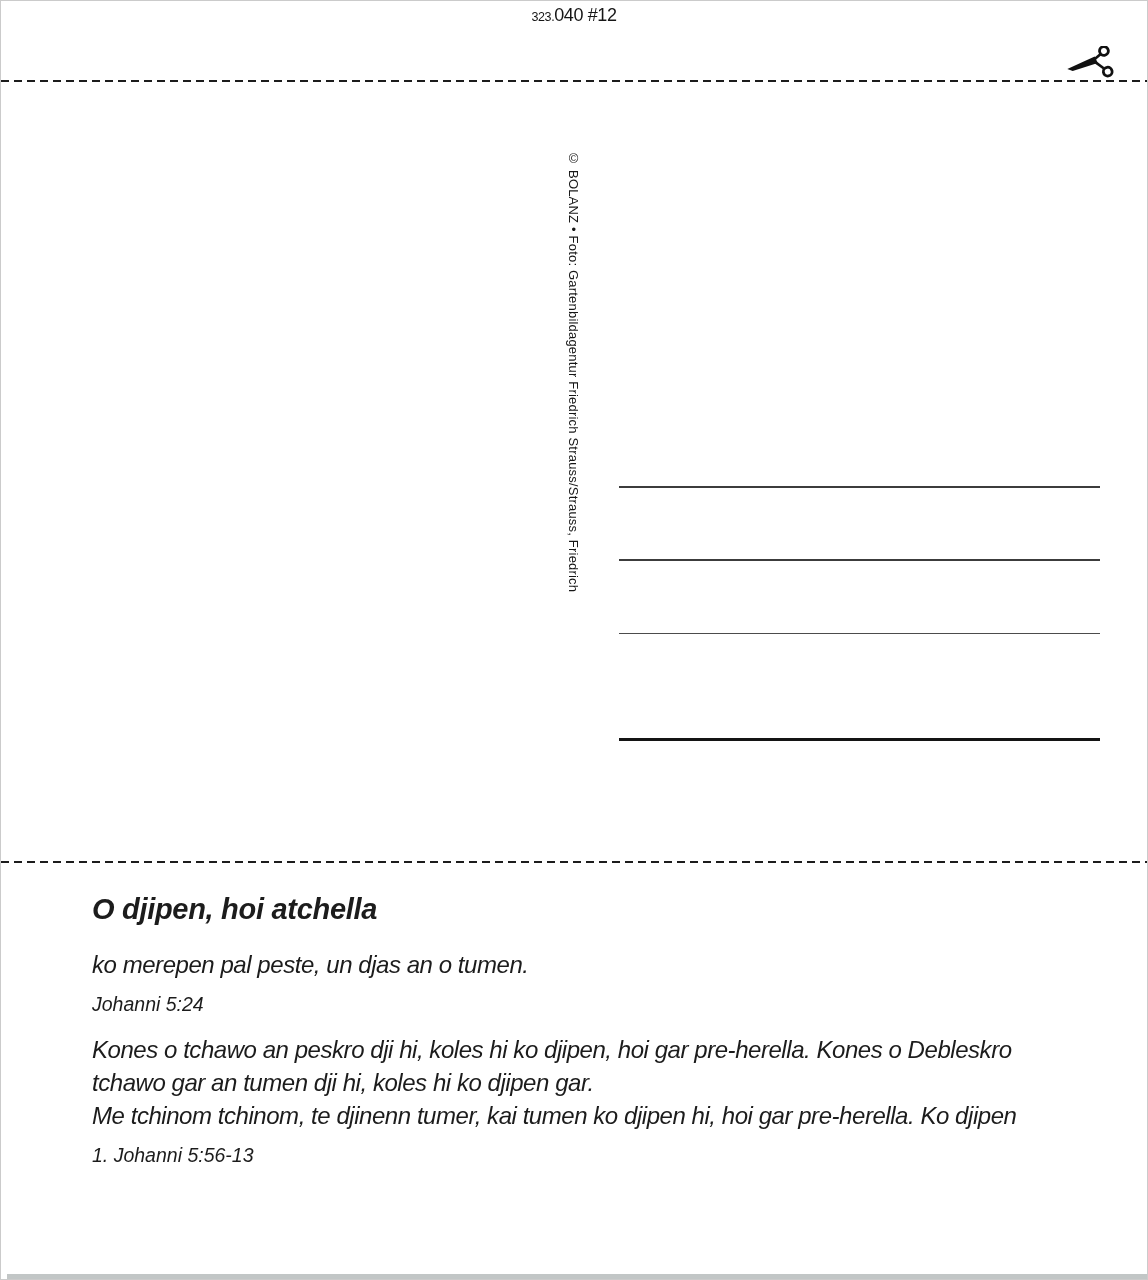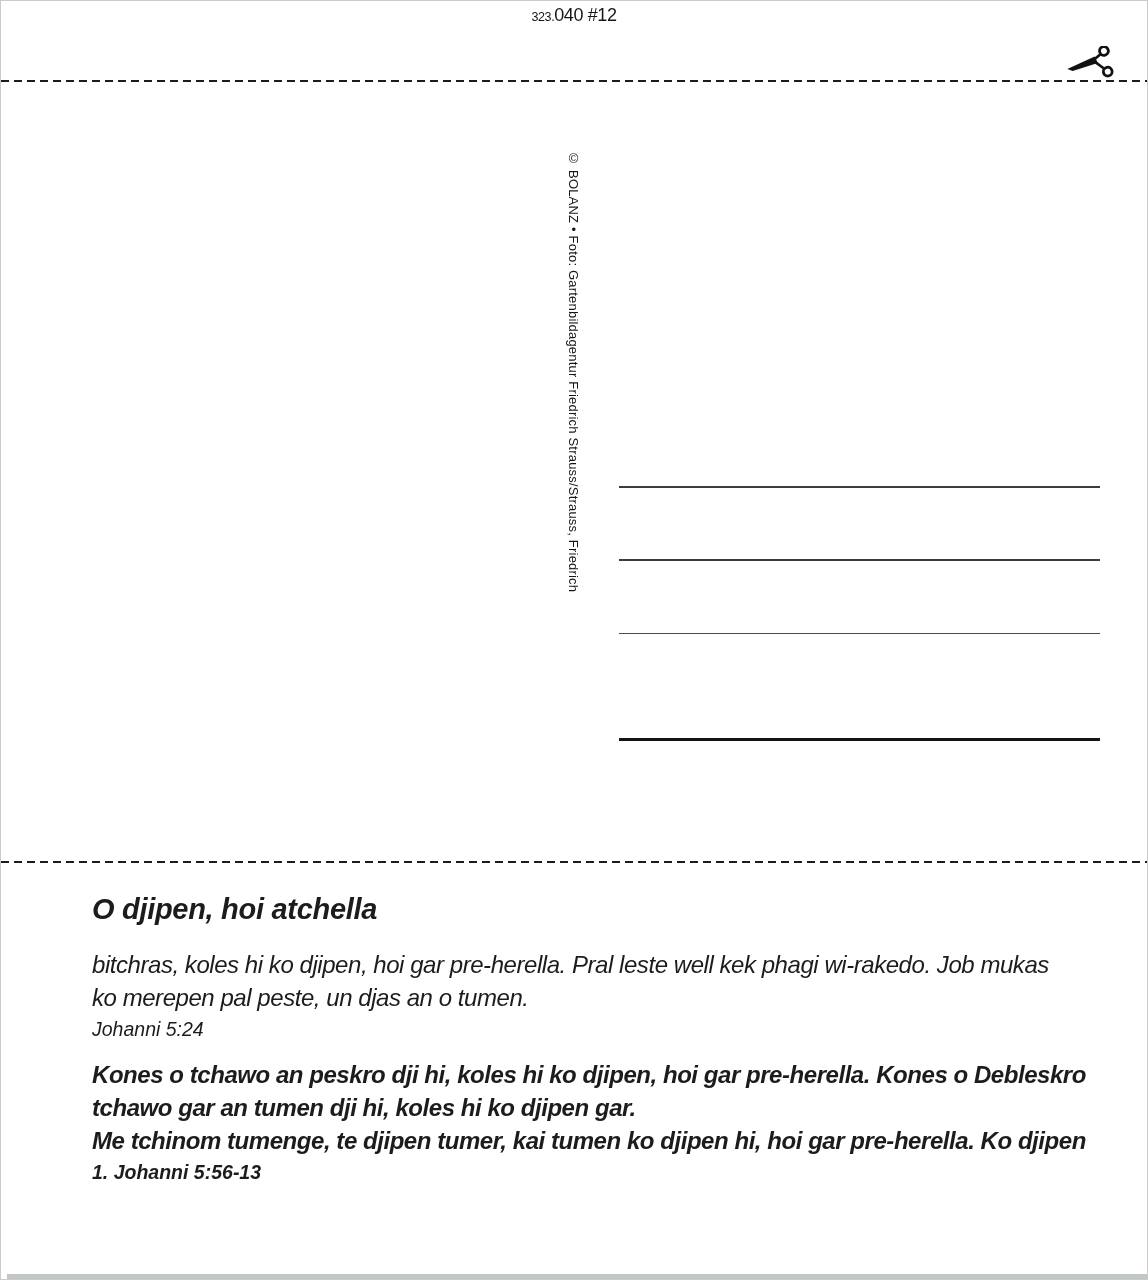--- a/index.html
+++ b/index.html
@@ -95,23 +95,23 @@
     font-size: 24px;
     font-style: italic;
     line-height: 33px;
     letter-spacing: -0.45px;
     white-space: nowrap;
   }
   .scripture-ref {
     font-size: 19.5px;
     font-style: italic;
     line-height: 26px;
-    margin-top: 2px;
+    margin-top: 10px;
   }
-  .para-2 { margin-top: 16px; font-weight: bold; }
+  .para-2 { margin-top: 16px; }
 
   
   .bottom-shadow {
     position: absolute;
     left: 6px; right: 0; bottom: 0;
     height: 5px;
     background: #c2c6c6;
   }
 </style>
 </head>
@@ -143,28 +143,27 @@
   <div class="addr-line addr-line-2"></div>
   <div class="addr-line addr-line-3"></div>
   <div class="addr-line addr-line-4"></div>
 
   <div class="cutline cutline-bottom"></div>
 
   <div class="message">
     <div class="message-title">O djipen, hoi atchella</div>
 
     <div class="para para-1">
-      <div class="body-line">bitchras, koles hi ko djipen, hoi gar pre-herella. Pral leste well kek phagi wi-rakedo. Job mukas</div>
       <div class="body-line">ko merepen pal peste, un djas an o tumen.</div>
       <div class="scripture-ref">Johanni 5:24</div>
     </div>
 
     <div class="para para-2">
       <div class="body-line">Kones o tchawo an peskro dji hi, koles hi ko djipen, hoi gar pre-herella. Kones o Debleskro</div>
       <div class="body-line">tchawo gar an tumen dji hi, koles hi ko djipen gar.</div>
-      <div class="body-line">Me tchinom tumenge, te djipen tumer, kai tumen ko djipen hi, hoi gar pre-herella. Ko djipen</div>
+      <div class="body-line">Me tchinom tchinom, te djinenn tumer, kai tumen ko djipen hi, hoi gar pre-herella. Ko djipen</div>
       <div class="scripture-ref">1. Johanni 5:56-13</div>
     </div>
   </div>
 
   <div class="bottom-shadow"></div>
 
 </div>
 
 </body></html>

